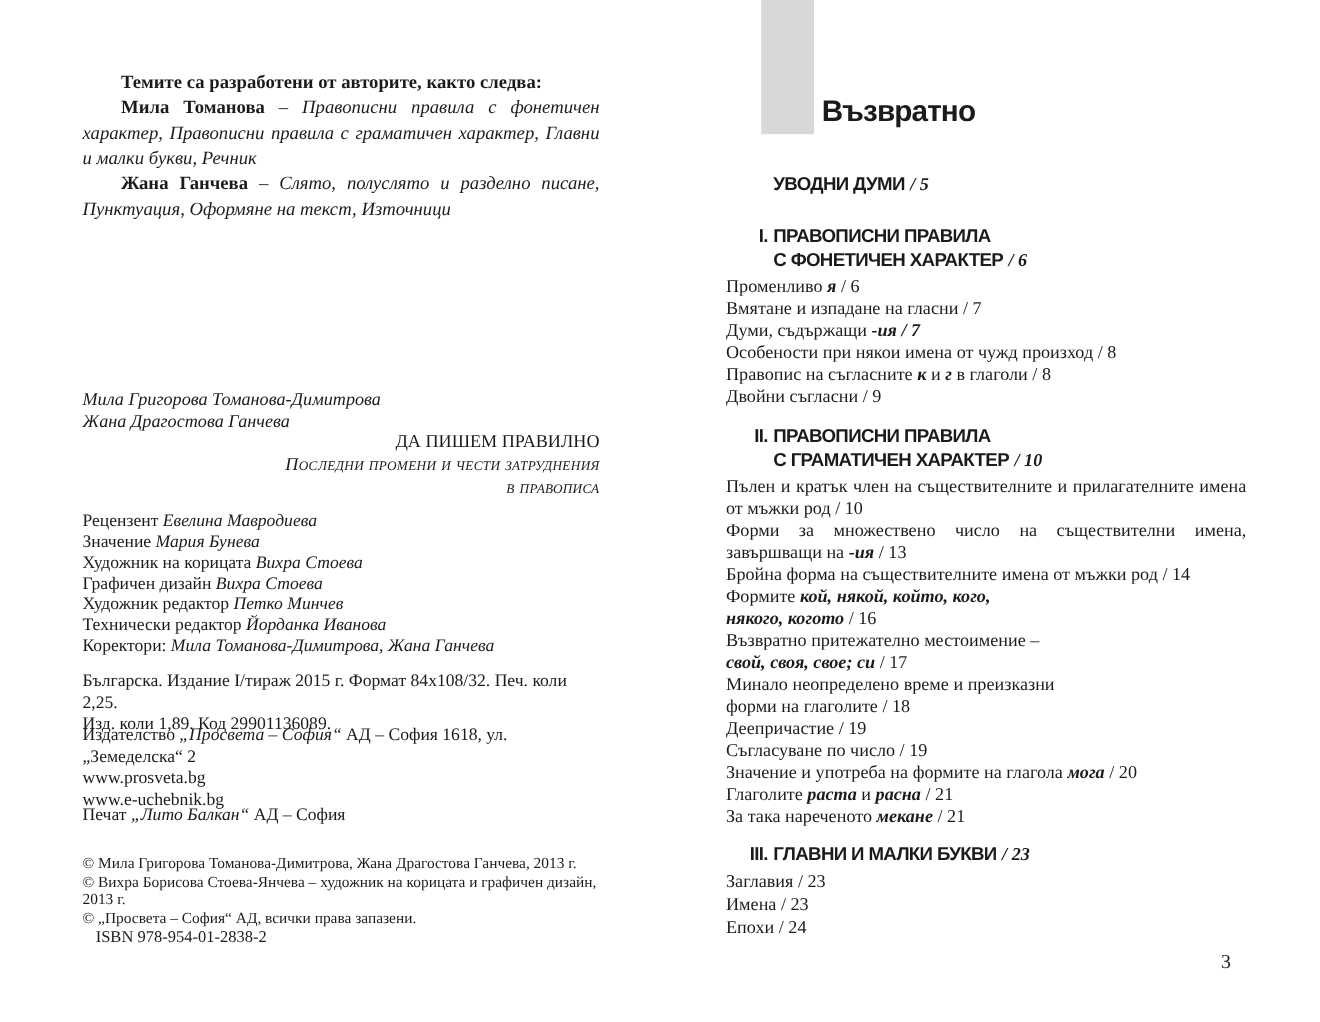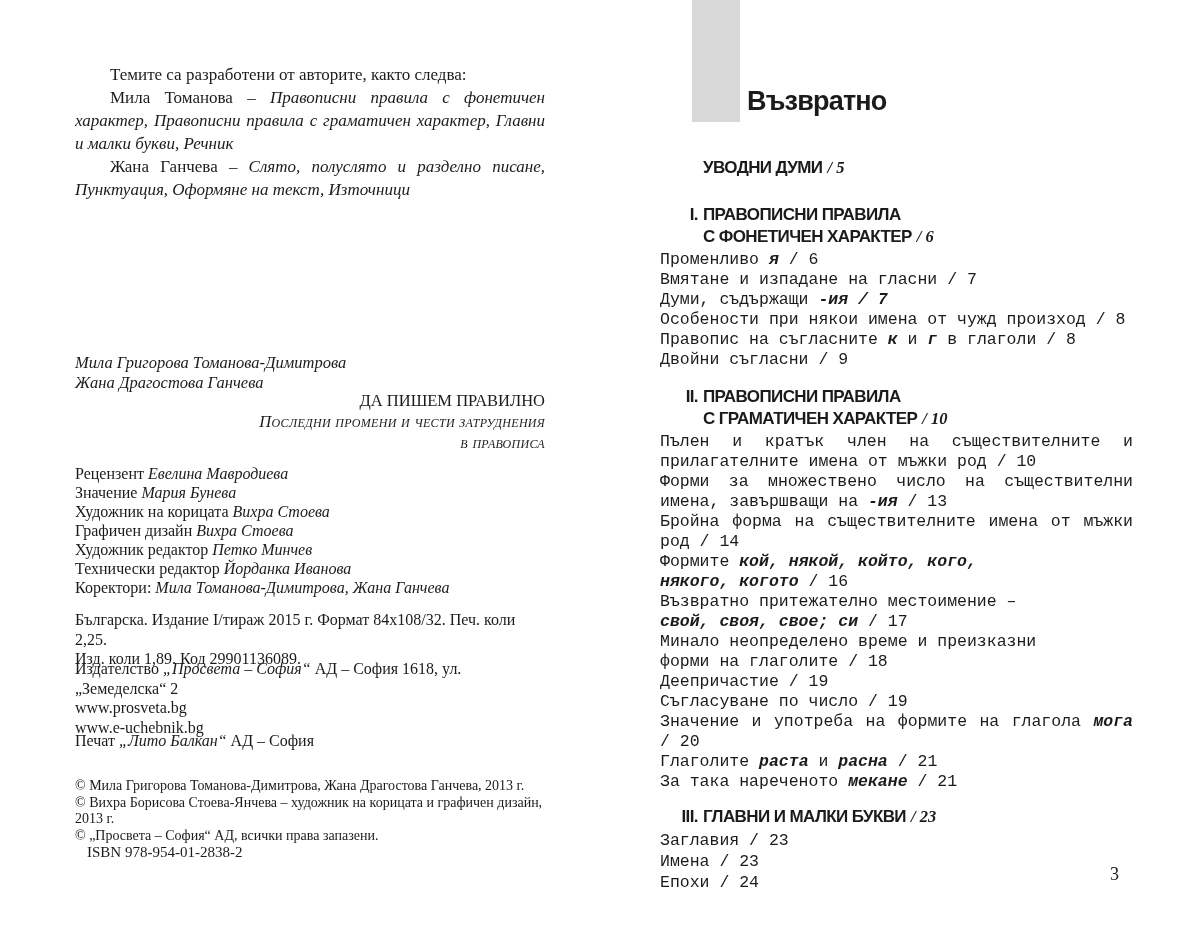--- a/index.html
+++ b/index.html
@@ -7,21 +7,21 @@
     width:1200px; height:929px; position:relative; overflow:hidden;
     background:#ffffff; color:#1b1b1b;
     font-family:"Liberation Serif", serif;
   }
   p { margin:0; }
 
   
   .lp-block { position:absolute; left:75px; width:470px; }
   #attribution { top:63px; font-size:17px; line-height:23px; text-align:justify; }
   #attribution .indent { text-indent:35px; }
-  .bold { font-weight:normal; }
+  .bold { font-weight:bold; }
   .italic { font-style:italic; }
 
   #authors { top:353px; font-size:16.5px; line-height:19.5px; font-style:italic; }
   #title-block { top:390px; font-size:16.5px; line-height:21px;text-align:right; }
   #title-block .sc { font-variant:small-caps; font-style:italic; letter-spacing:0.3px; }
   #credits { top:464px; font-size:16px; line-height:19px; }
   #edition { top:610px; font-size:16px; line-height:19.5px; }
   #publisher { top:659px; font-size:16px; line-height:19.5px; }
   #printer { top:731px; font-size:16px; line-height:19.5px; }
   #copyright { top:778px; font-size:14px; line-height:16.5px; }
@@ -33,21 +33,21 @@
   #contents-title { position:absolute; left:747px; top:68px; font-size:27px; letter-spacing:-0.8px; line-height:30px; }
 
   #toc { position:absolute; left:660px; top:157px; width:473px; }
   .toc-intro { position:relative; padding-left:43px; font-size:17px; line-height:21px; margin-bottom:26px; }
   .toc-heading { position:relative; padding-left:43px; font-size:17px; line-height:22px; }
   .toc-num { position:absolute; left:0; top:0; width:38px; text-align:right; }
   .toc-page {
     font-family:"Liberation Serif", serif; font-weight:bold; font-style:italic;
     letter-spacing:0; font-size:16.5px; margin-left:5px;
   }
-  .toc-items { margin-top:2px;font-family:Liberation Mono, monospace; }
+  .toc-items { margin-top:2px; }
   .toc-item { font-size:16.5px; line-height:20px; text-align:justify; }
   .sec2 { margin-top:16px; }
   .sec3 { margin-top:14px; }
   .items3 .toc-item { line-height:21px; }
   .run-bi { font-weight:bold; font-style:italic; }
 
   #folio { position:absolute; left:1110px; top:864px; font-size:18px; }
 </style>
 </head>
 <body>

